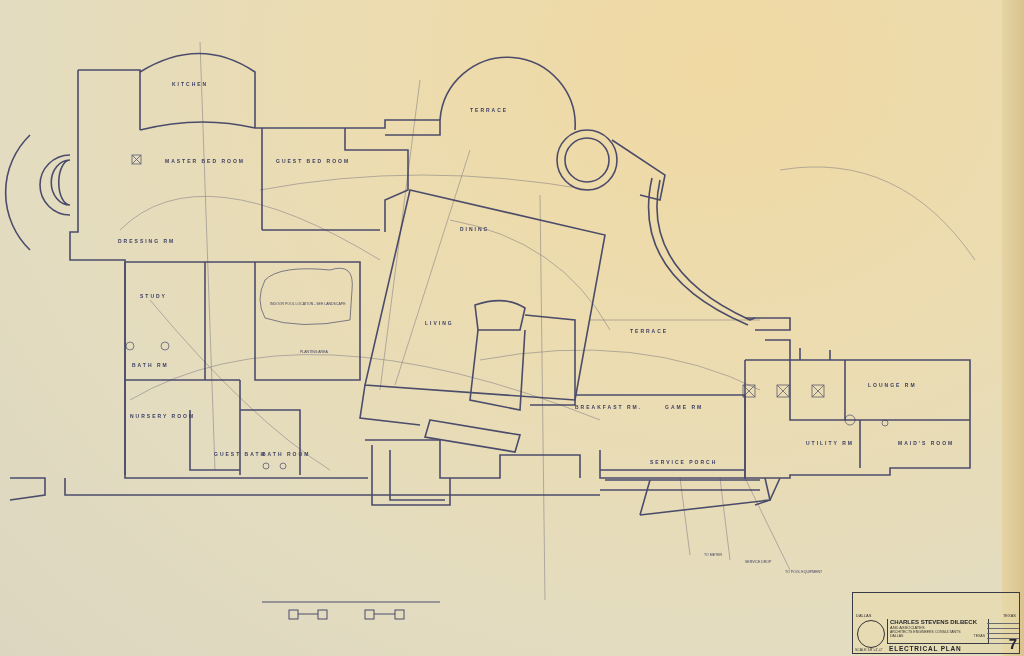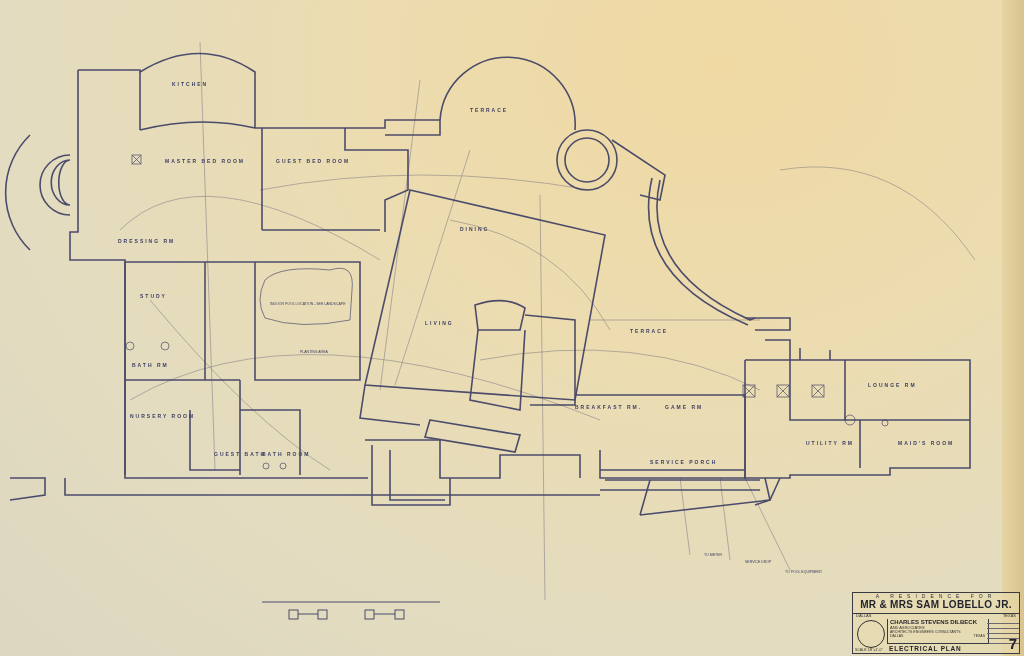--- a/index.html
+++ b/index.html
@@ -147,24 +147,20 @@
   <div class="rl" style="left:868px;top:382px;">LOUNGE RM</div>
   <div class="rl" style="left:806px;top:440px;">UTILITY RM</div>
   <div class="rl" style="left:898px;top:440px;">MAID'S ROOM</div>
   <div class="legend" style="left:270px;top:302px;">INDOOR POOL LOCATION - SEE LANDSCAPE</div>
   <div class="legend" style="left:300px;top:350px;">PLANTING AREA</div>
   <div class="legend" style="left:704px;top:553px;">TO METER</div>
   <div class="legend" style="left:745px;top:560px;">SERVICE DROP</div>
   <div class="legend" style="left:785px;top:570px;">TO POOL EQUIPMENT</div>
 
   <div class="tb">
-    <div class="tb-top">
-      <div class="tb-sub">A RESIDENCE FOR</div>
-      <div class="tb-owner">MR &amp; MRS SAM LOBELLO JR.</div>
-    </div>
     <div class="tb-loc">
       <span style="left:3px;">DALLAS</span>
       <span style="right:3px;">TEXAS</span>
     </div>
     <div class="tb-seal"></div>
     <div class="tb-firm">
       <div class="tb-firm-name">CHARLES STEVENS DILBECK</div>
       <div class="tb-firm-assoc">AND ASSOCIATES</div>
       <div class="tb-firm-role">ARCHITECTS ENGINEERS CONSULTANTS</div>
       <div class="tb-firm-city">

